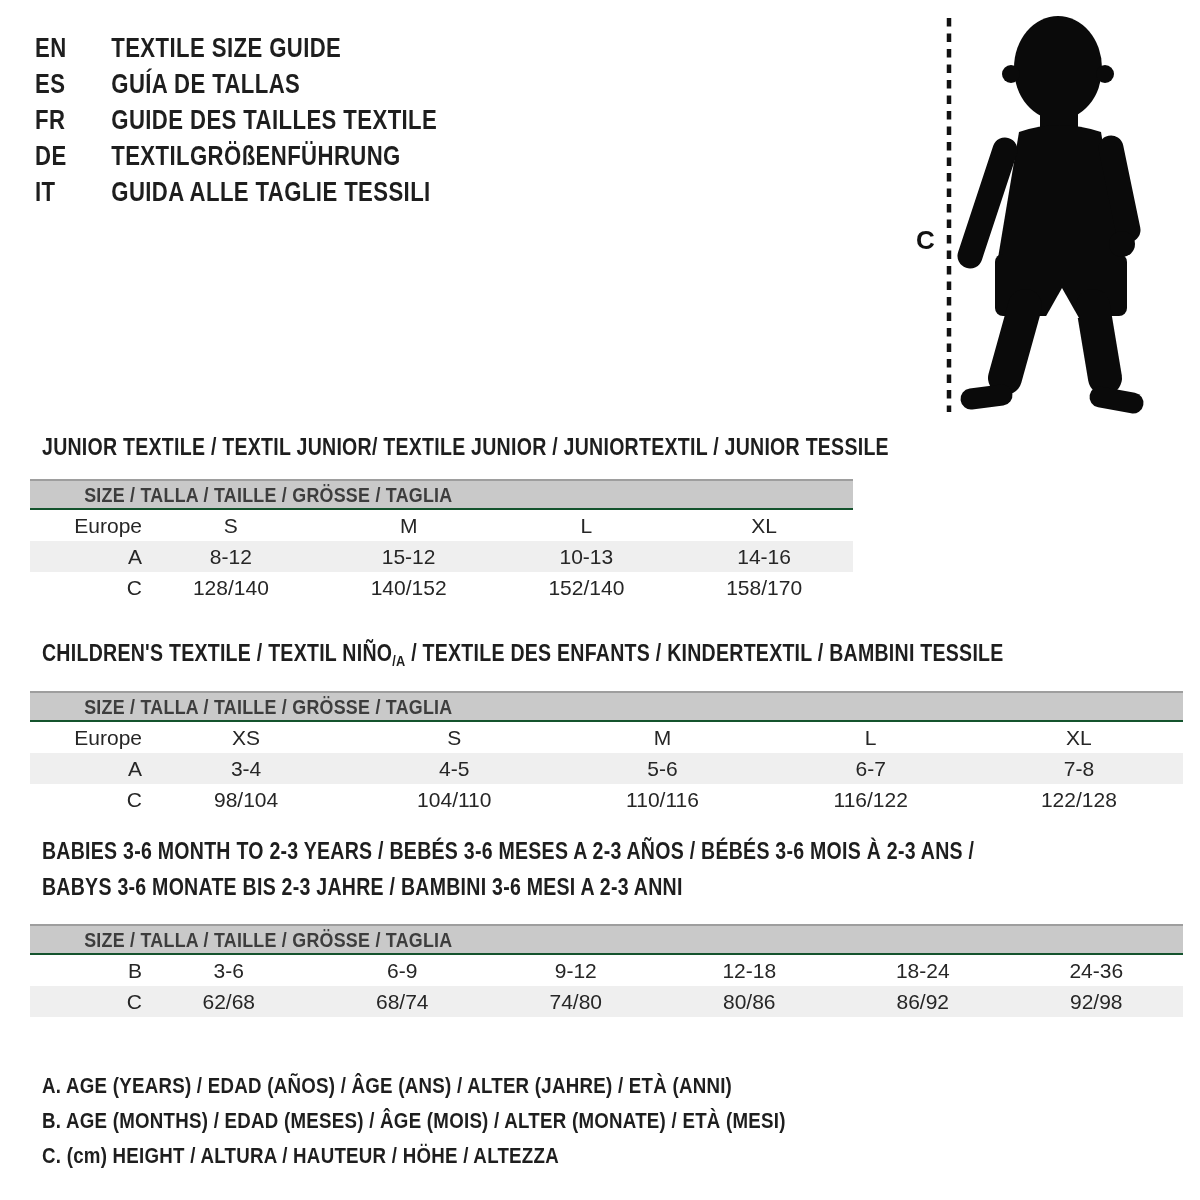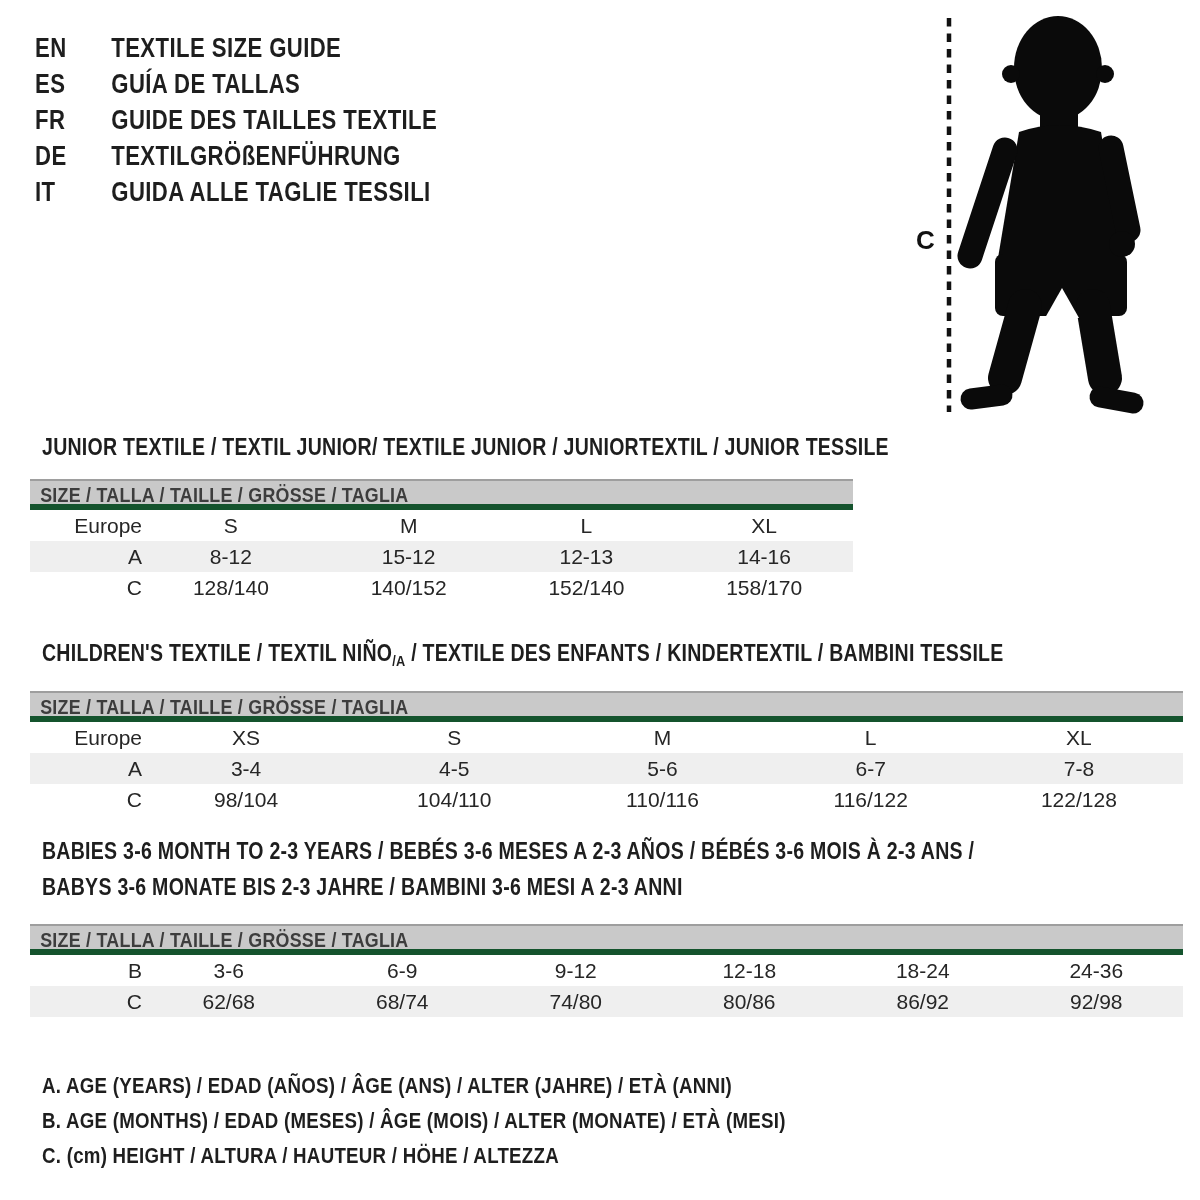--- a/index.html
+++ b/index.html
@@ -17,22 +17,22 @@
   
   .sec-title{
     position:absolute;left:42px;font-size:23px;font-weight:bold;letter-spacing:.3px;
     white-space:nowrap;transform:scaleX(.85);transform-origin:0 50%;line-height:26px;
   }
   .sec-title .subscript{font-size:15px;vertical-align:-5px;}
   
   .size-table{position:absolute;left:30px;font-size:21px;color:#262626;}
   .size-bar{
     box-sizing:border-box;height:31px;line-height:27px;background:#c9c9c9;
-    border-top:2px solid #9e9e9e;border-bottom:6px solid #14532d;
-    color:#3d3d3d;font-weight:bold;letter-spacing:.3px;
+    border-top:2px solid #9e9e9e;border-bottom:2px solid #14532d;
+    color:#3d3d3d;font-weight:bold;letter-spacing:.3px;padding-left:44px;
   }
   .size-bar span{display:inline-block;padding-left:12px;transform:scaleX(.85);transform-origin:0 50%;white-space:nowrap;}
   .t-row{display:grid;height:31px;line-height:31px;}
   .cols-5{grid-template-columns:112px repeat(4,1fr);}
   .cols-6{grid-template-columns:112px repeat(5,1fr);}
   .cols-7{grid-template-columns:112px repeat(6,1fr);}
   .t-row .cell{text-align:center;overflow:hidden;}
   .t-row .cell.first{text-align:right;padding-left:10px;}
   .t-row.shaded{background:#efefef;}
   
@@ -100,21 +100,21 @@
       <div class="cell first">Europe</div>
       <div class="cell">S</div>
       <div class="cell">M</div>
       <div class="cell">L</div>
       <div class="cell">XL</div>
     </div>
     <div class="t-row cols-5 shaded">
       <div class="cell first">A</div>
       <div class="cell">8-12</div>
       <div class="cell">15-12</div>
-      <div class="cell">12-13</div>
+      <div class="cell">10-13</div>
       <div class="cell">14-16</div>
     </div>
     <div class="t-row cols-5">
       <div class="cell first">C</div>
       <div class="cell">128/140</div>
       <div class="cell">140/152</div>
       <div class="cell">152/140</div>
       <div class="cell">158/170</div>
     </div>
   </div>

